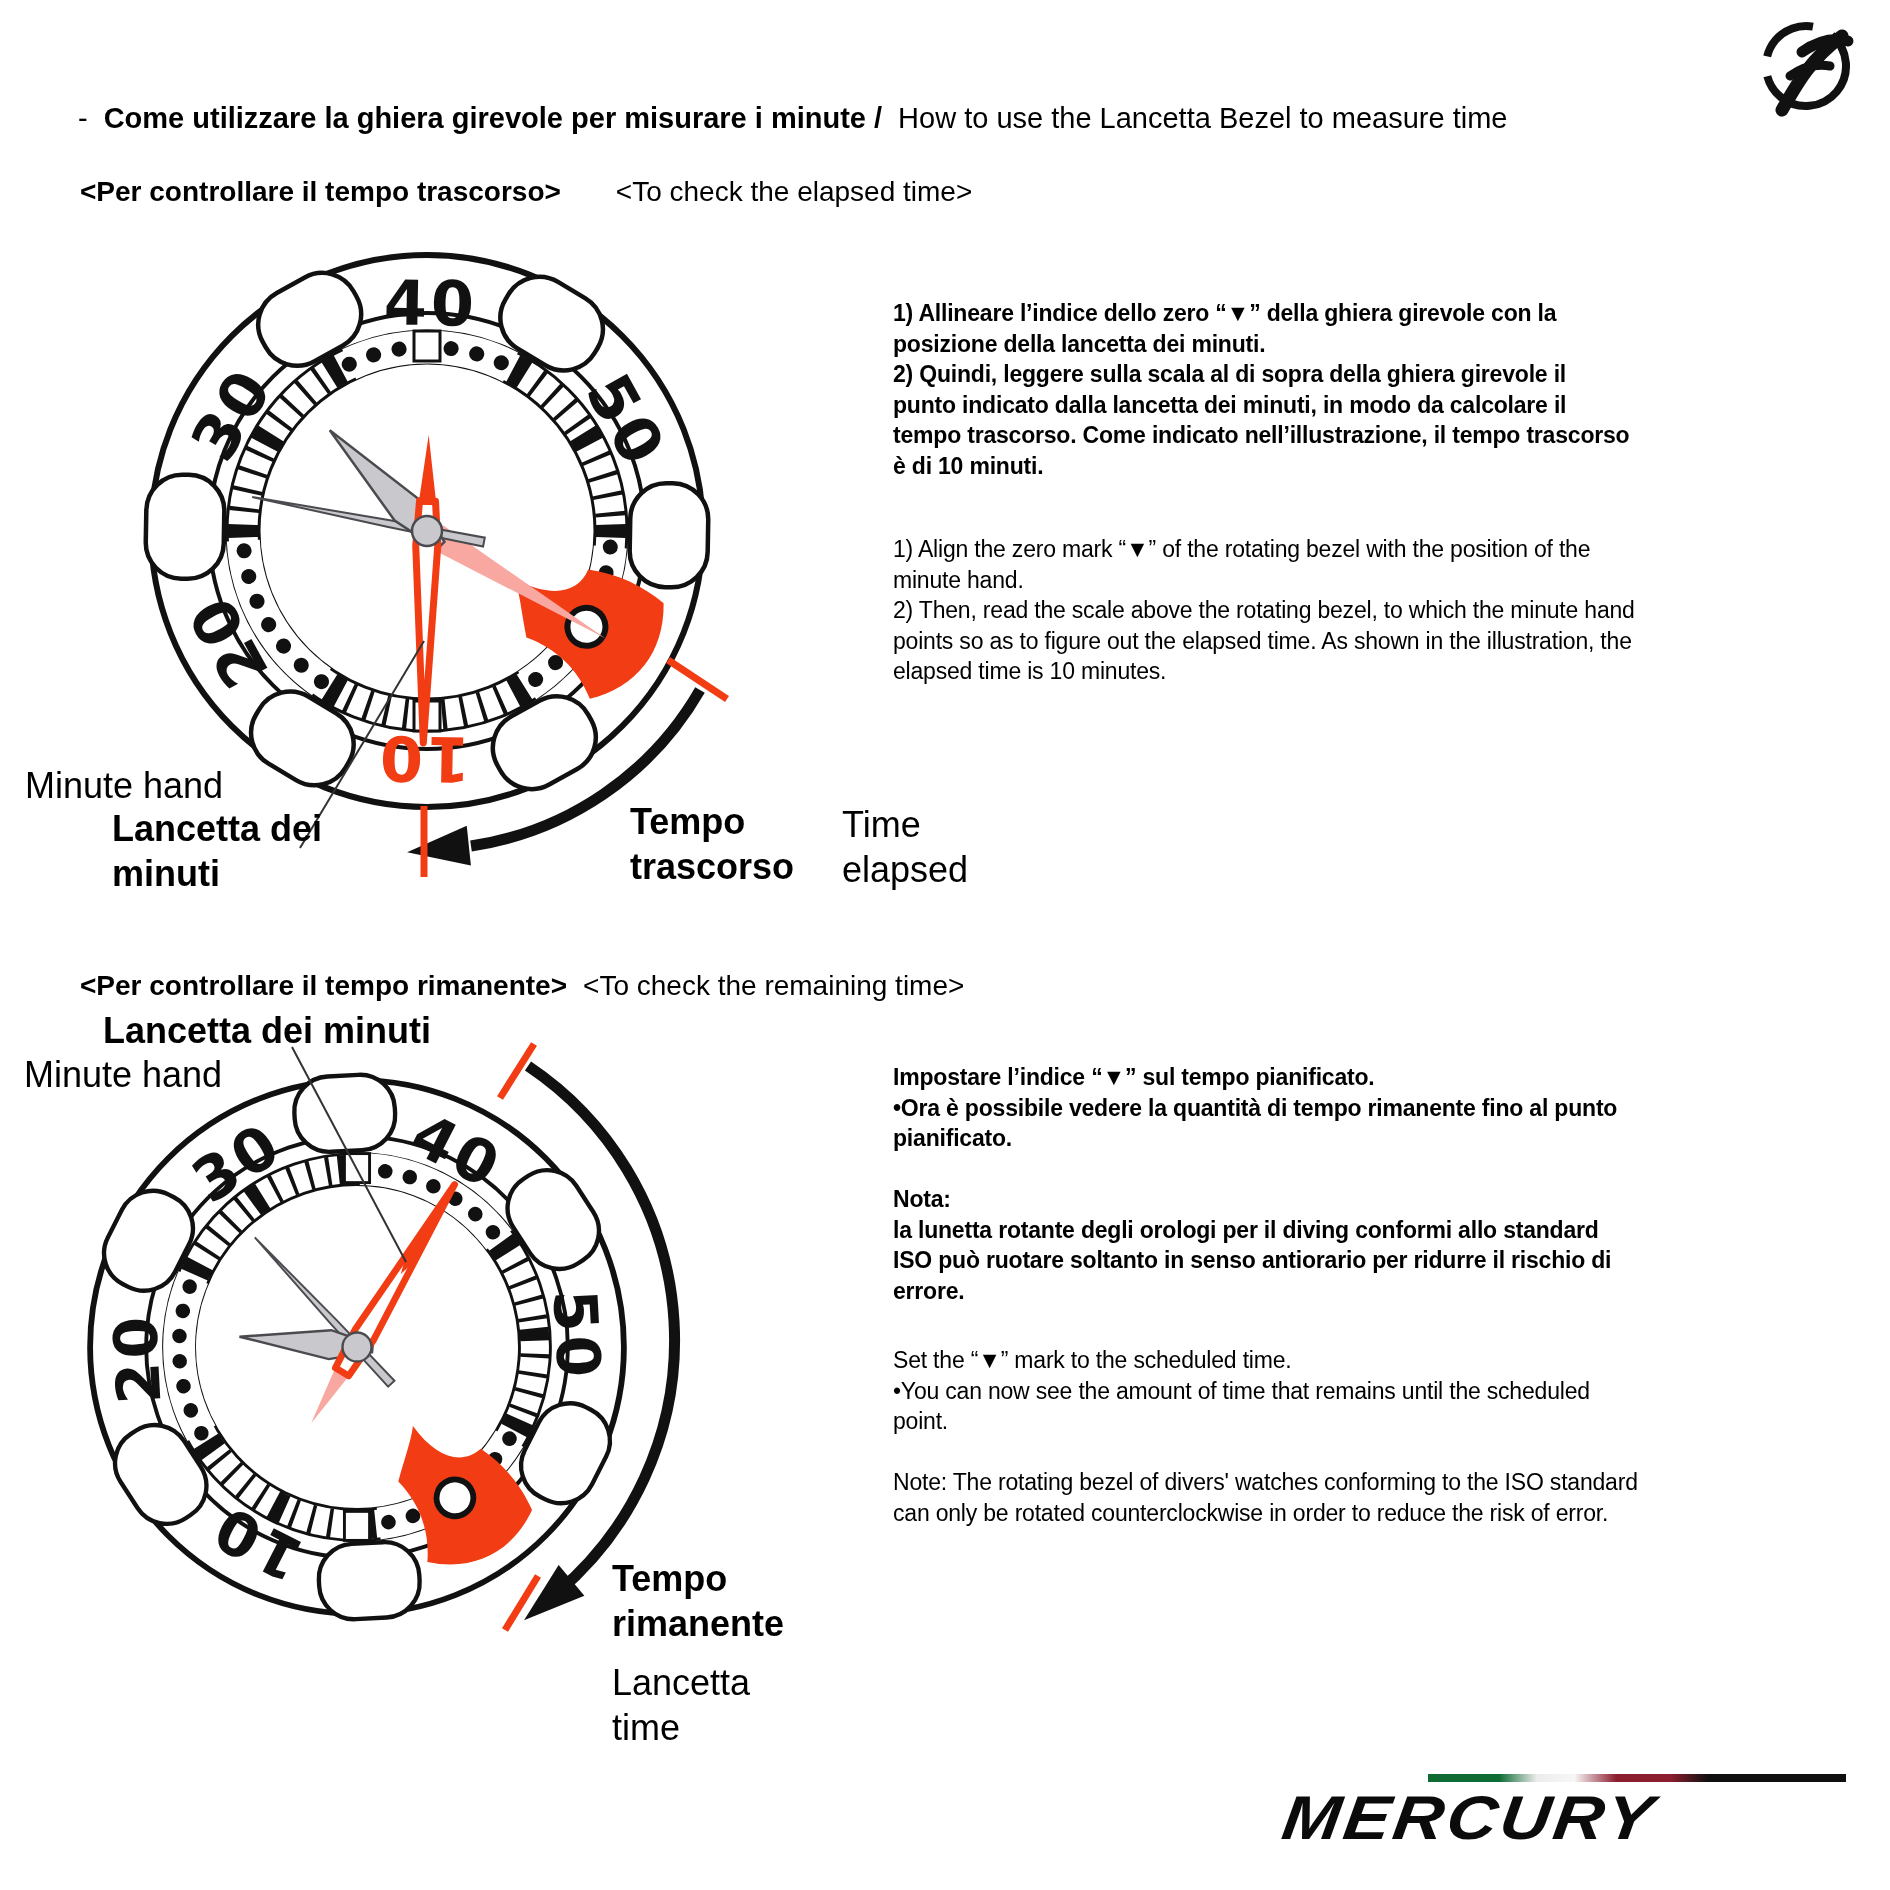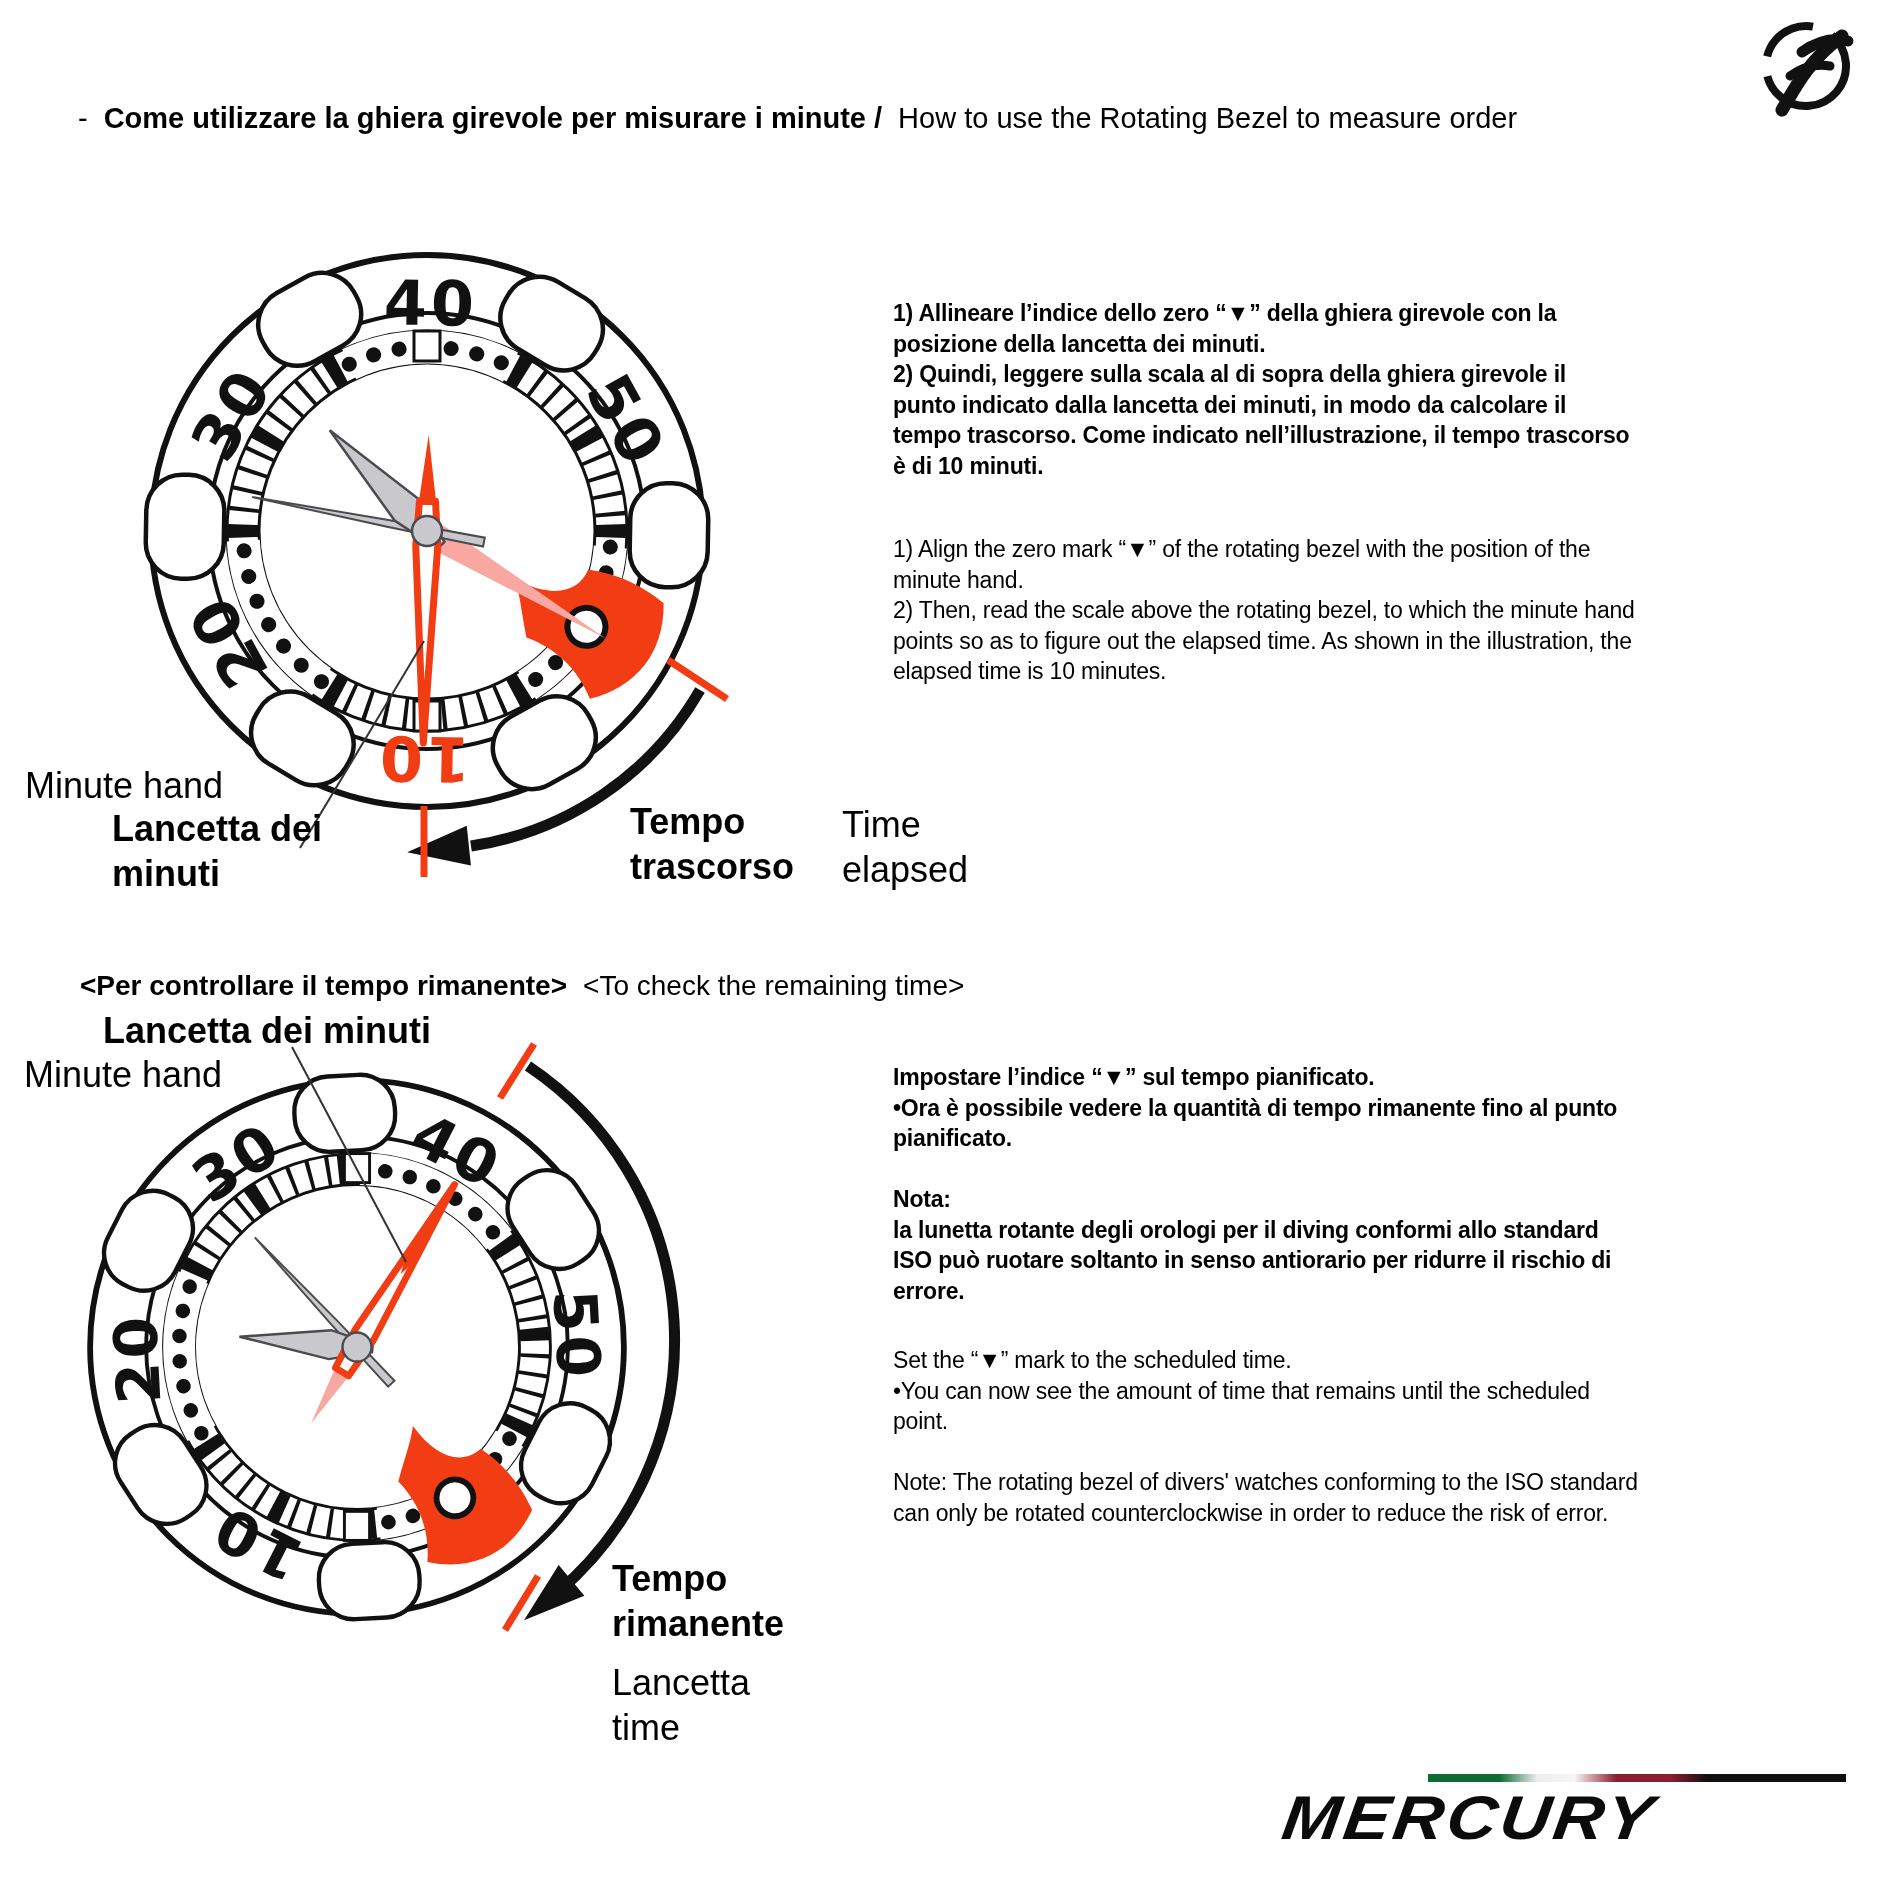--- a/index.html
+++ b/index.html
@@ -29,23 +29,27 @@
   <svg style="left:1750px;top:8px;" width="112" height="112" viewBox="0 0 112 112">
     <circle cx="56" cy="58" r="40" fill="none" stroke="#111" stroke-width="8" stroke-dasharray="150 20 60 21" transform="rotate(-50 56 58)"></circle>
     <path d="M32 102 C 48 74, 60 52, 92 28" fill="none" stroke="#111" stroke-width="13" stroke-linecap="round"></path>
     <path d="M52 44 C 68 33, 82 29, 98 33" fill="none" stroke="#111" stroke-width="11" stroke-linecap="round"></path>
     <path d="M40 68 C 54 58, 67 56, 80 58" fill="none" stroke="#111" stroke-width="9" stroke-linecap="round"></path>
   </svg>
 
   <div class="hdr">
     <span>-</span>
     <span class="b">Come utilizzare la ghiera girevole per misurare i minute /</span>
-    <span>How to use the Rotating Bezel to measure order</span>
-  </div>
-
+    <span>How to use the Lancetta Bezel to measure time</span>
+  </div>
+
+  <div class="sec" style="left:80px;top:176px;gap:55px;">
+    <span class="b">&lt;Per controllare il tempo trascorso&gt;</span>
+    <span>&lt;To check the elapsed time&gt;</span>
+  </div>
 
   <svg style="left:60px;top:190px;" width="700" height="700" viewBox="60 190 700 700">
     <g transform="translate(427,531)">
       <circle r="276" fill="#fff" stroke="#111" stroke-width="6"></circle>
       <g>
         <circle r="218" fill="none" stroke="#111" stroke-width="4"></circle>
         <rect transform="rotate(31)" x="-52" y="-281" width="104" height="78" rx="36" fill="#fff" stroke="#111" stroke-width="4.5"></rect>
         <rect transform="rotate(91)" x="-52" y="-281" width="104" height="78" rx="36" fill="#fff" stroke="#111" stroke-width="4.5"></rect>
         <rect transform="rotate(151)" x="-52" y="-281" width="104" height="78" rx="36" fill="#fff" stroke="#111" stroke-width="4.5"></rect>
         <rect transform="rotate(211)" x="-52" y="-281" width="104" height="78" rx="36" fill="#fff" stroke="#111" stroke-width="4.5"></rect>

